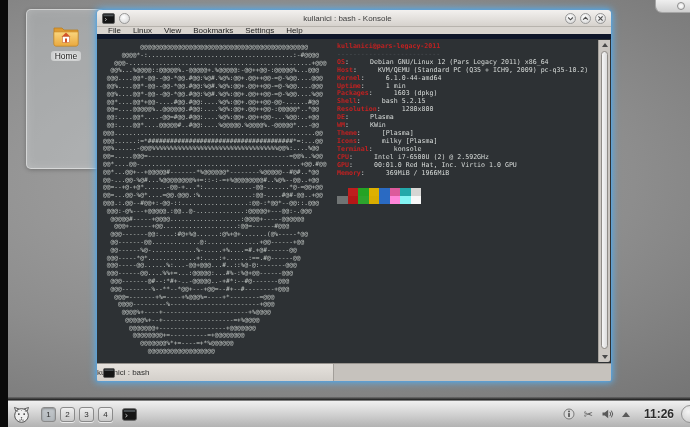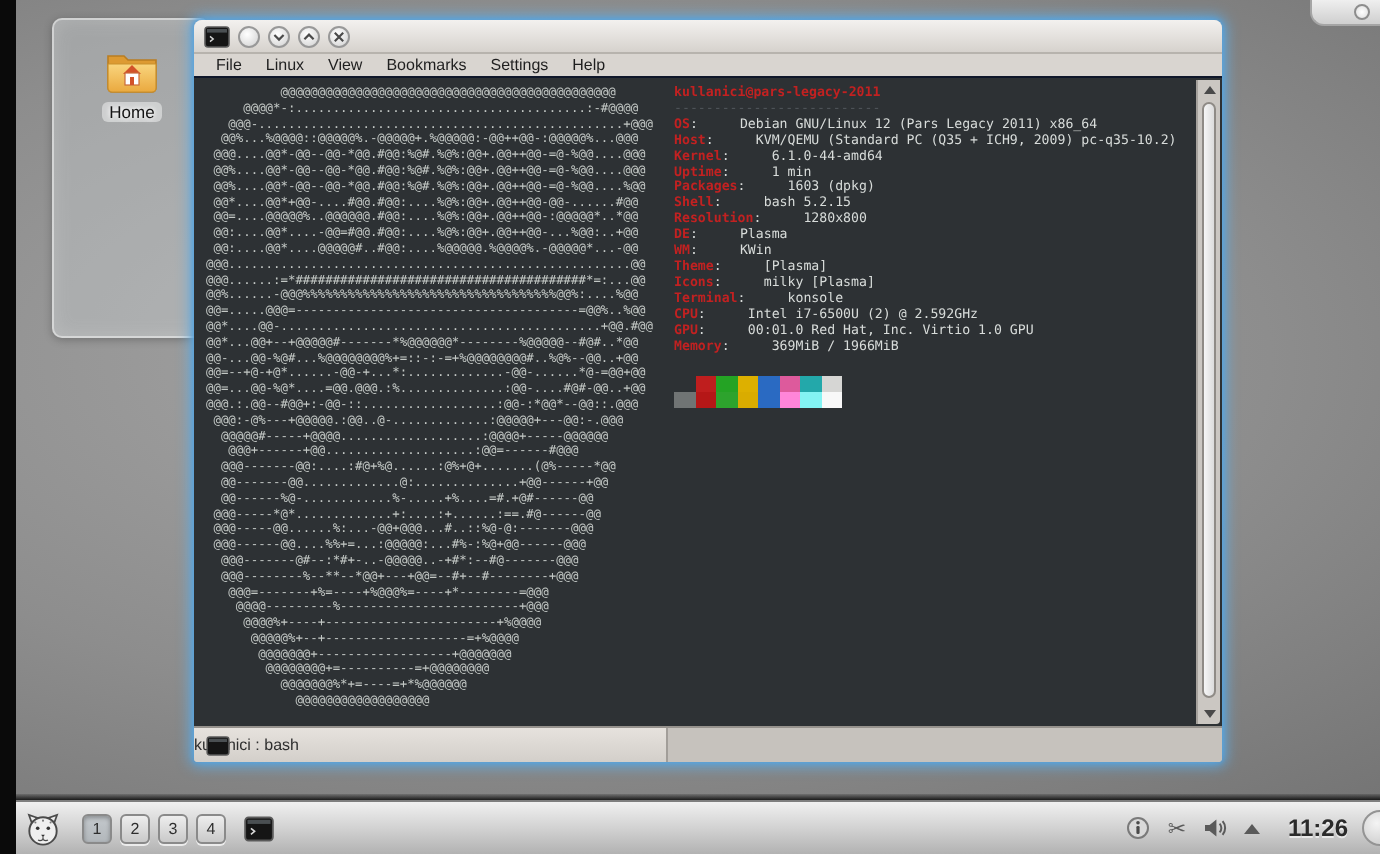--- a/index.html
+++ b/index.html
@@ -24,21 +24,21 @@
 
   
   .window { position:absolute; left:97px; top:10px; width:514px; height:371px; z-index:5; border-radius:4px 4px 2px 2px;
             background:#cdc9c4; box-shadow:0 0 7px 2px rgba(96,172,228,0.95), 0 0 2px 1px rgba(70,140,200,0.8); display:flex; flex-direction:column; }
   .titlebar { height:17px; border-radius:4px 4px 0 0; background:linear-gradient(#f3f1ef,#d6d2cd);
               border-bottom:1px solid #b7b3ad; display:flex; align-items:center; padding:0 5px; gap:4px; }
   .win-title { flex:1; text-align:center; font-size:8px; color:#3c3c3c; white-space:nowrap; overflow:hidden; }
   .round-btn { width:11px; height:11px; border-radius:50%; border:1px solid #989898; flex:none;
                background:radial-gradient(circle at 40% 35%, #ffffff, #d0d0d0); display:flex; align-items:center; justify-content:center; }
   .round-btn svg { display:block; }
-  .menubar { height:12px; background:#d9d5d0; border-bottom:1px solid #0f172a; display:flex; align-items:center; padding-left:5px; }
+  .menubar { height:12px; background:#d9d5d0; border-bottom:5px solid #0f172a; display:flex; align-items:center; padding-left:5px; }
   .menu-item { font-size:8px; color:#1f1f1f; padding:0 6px; cursor:default; }
 
   
   .terminal { flex:1; position:relative; background:#2d3134; overflow:hidden; padding:3px 14px 2px 6px; display:flex; }
   .art { flex:none; width:226px; white-space:pre; font-family:"DejaVu Sans Mono",monospace;
          font-size:6.2px; line-height:7.8px; color:#c3c8c5; margin-top:1px; }
   .art div { height:7.8px; }
   .fetch { margin-left:8px; margin-top:1px; font-family:"DejaVu Sans Mono",monospace; font-size:6.6px; line-height:7.9px; color:#d8dcda; white-space:nowrap; }
   .fetch-title { color:#c22121; font-weight:bold; }
   .fetch-divider { color:#50565a; }
@@ -116,20 +116,21 @@
 
   <div class="window">
 
     <div class="titlebar">
       <svg width="13" height="11" viewBox="0 0 13 11">
         <rect x="0.5" y="0.5" width="12" height="10" rx="1.5" fill="#151515" stroke="#5a5a5a" stroke-width="0.8"></rect>
         <rect x="1.5" y="1.5" width="10" height="1.8" fill="#4a4f52"></rect>
         <path d="M3 5.2 L4.6 6.5 L3 7.8" stroke="#d8d8d8" stroke-width="0.7" fill="none"></path>
       </svg>
       <span class="round-btn"></span>
+      <span class="win-title">kullanici : bash - Konsole</span>
       <span class="round-btn">
         <svg width="7" height="7" viewBox="0 0 7 7">
             <path d="M1.2 2.5 L3.5 4.8 L5.8 2.5" stroke="#4a4a4a" stroke-width="1.1" fill="none"></path>
           </svg>
       </span>
       <span class="round-btn">
         <svg width="7" height="7" viewBox="0 0 7 7">
             <path d="M1.2 4.6 L3.5 2.3 L5.8 4.6" stroke="#4a4a4a" stroke-width="1.1" fill="none"></path>
           </svg>
       </span>

